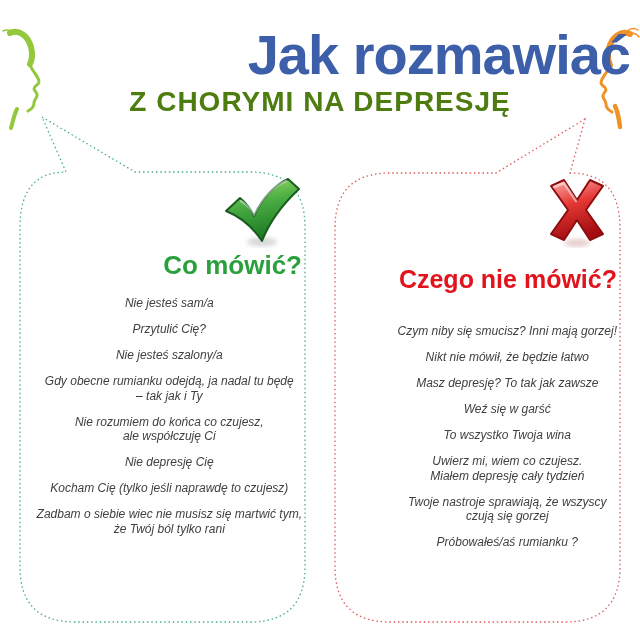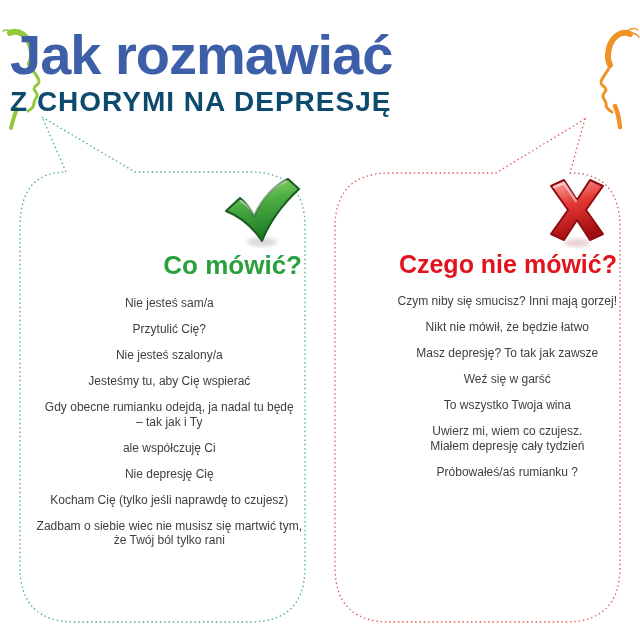--- a/index.html
+++ b/index.html
@@ -6,43 +6,43 @@
   html,body { background:#ffffff; }
   .canvas {
     position:relative; width:640px; height:630px; margin:0 auto;
     background:#ffffff; overflow:hidden;
     font-family:"Liberation Sans", sans-serif;
   }
   .bg-svg { position:absolute; left:0; top:0; width:640px; height:630px; }
 
   .title {
     position:absolute; top:22px; left:10px; width:620px;
-    text-align:left; font-weight:bold; font-size:56px;
+    text-align:right; font-weight:bold; font-size:56px;
     letter-spacing:-1px; color:#3d5fa9;
   }
   .subtitle {
     position:absolute; top:86px; left:10px; width:620px;
-    font-weight:bold; font-size:28px;
-    letter-spacing:1px; color:#0c4a6e;
+    text-align:center; font-weight:bold; font-size:28px;
+    letter-spacing:1px; color:#4d7c0f;
   }
 
   .bubble-content {
     position:absolute; top:176px;
     display:flex; flex-direction:column; align-items:flex-end;
   }
   .bubble-content.left  { left:24px;  width:278px; }
-  .bubble-content.right { left:339px; width:278px; }
+  .bubble-content.right { left:339px; width:278px;gap:15px; }
 
   .mark { flex:0 0 auto; margin-top:2px; }
 
   .bubble-heading { font-weight:bold; margin-top:2px; text-align:center; }
   .bubble-heading.green { color:#29a03c; font-size:26px; }
   .bubble-heading.red   { color:#e2131c; font-size:25px; }
 
-  .items { margin-top:15px; display:flex; flex-direction:column; align-items:center; }
+  .items { margin-top:15px; display:flex; flex-direction:column; align-items:center;font-style:italic; }
   .item {
     font-size:12px; line-height:14.5px; color:#404040;
     text-align:center; margin-bottom:11.5px;
   }
   .item div { white-space:nowrap; }
 </style>
 </head>
 <body>
 
 <div class="canvas">
@@ -95,27 +95,25 @@
         <div class="item">
           <div>Nie jesteś sam/a</div>
         </div>
         <div class="item">
           <div>Przytulić Cię?</div>
         </div>
         <div class="item">
           <div>Nie jesteś szalony/a</div>
         </div>
         <div class="item">
-          <div>Jesteśmy tu, aby Cię wspierać</div>
-        </div>
-        <div class="item">
           <div>Gdy obecne rumianku odejdą, ja nadal tu będę</div>
           <div>– tak jak i Ty</div>
         </div>
         <div class="item">
+          <div>Nie rozumiem do końca co czujesz,</div>
           <div>ale współczuję Ci</div>
         </div>
         <div class="item">
           <div>Nie depresję Cię</div>
         </div>
         <div class="item">
           <div>Kocham Cię  (tylko jeśli naprawdę to czujesz)</div>
         </div>
         <div class="item">
           <div>Zadbam o siebie wiec nie musisz się martwić tym,</div>
@@ -157,18 +155,22 @@
           <div>Weź się w garść</div>
         </div>
         <div class="item">
           <div>To wszystko Twoja wina</div>
         </div>
         <div class="item">
           <div>Uwierz mi, wiem co czujesz.</div>
           <div>Miałem depresję cały tydzień</div>
         </div>
         <div class="item">
+          <div>Twoje nastroje sprawiają, że wszyscy</div>
+          <div>czują się gorzej</div>
+        </div>
+        <div class="item">
           <div>Próbowałeś/aś rumianku ?</div>
         </div>
       </div>
   </div>
 
 </div>
 
 </body></html>

